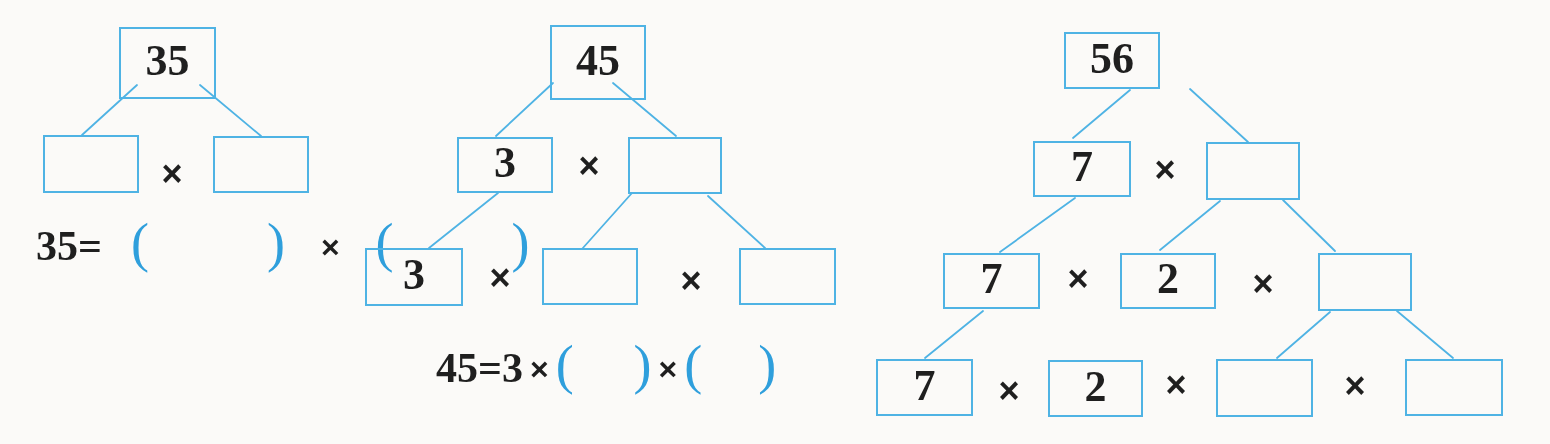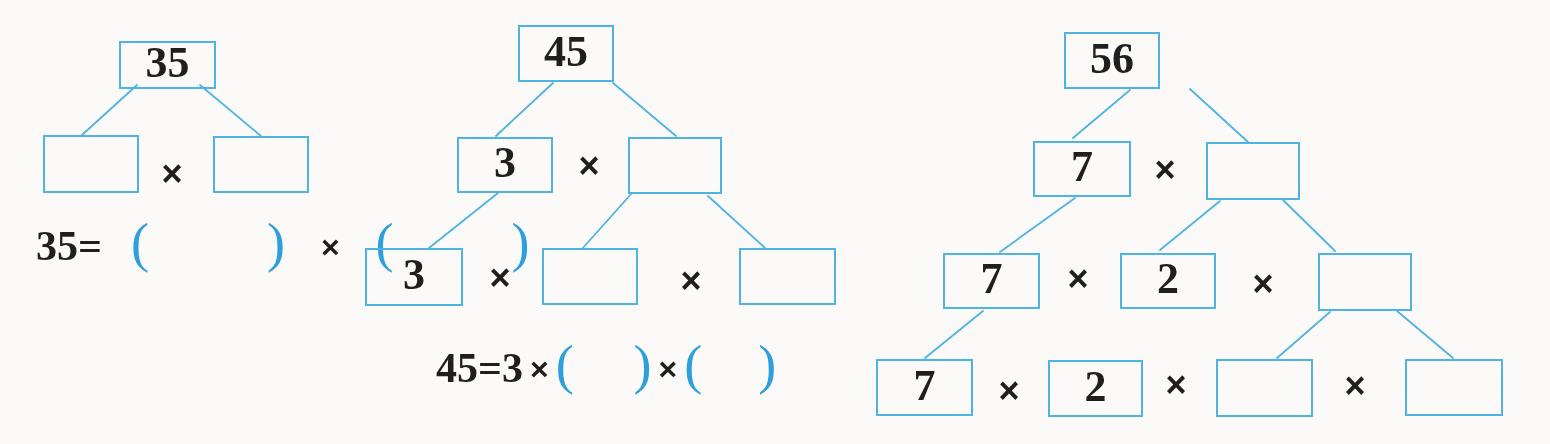--- a/index.html
+++ b/index.html
@@ -65,28 +65,28 @@
       <line x1="708" y1="196" x2="765" y2="248"></line>
       <line x1="1130" y1="90" x2="1073" y2="138"></line>
       <line x1="1190" y1="89" x2="1248" y2="142"></line>
       <line x1="1075" y1="198" x2="1000" y2="252"></line>
       <line x1="1220" y1="201" x2="1160" y2="250"></line>
       <line x1="1283" y1="200" x2="1335" y2="251"></line>
       <line x1="983" y1="311" x2="925" y2="358"></line>
       <line x1="1330" y1="312" x2="1277" y2="358"></line>
       <line x1="1397" y1="311" x2="1453" y2="358"></line>
     </svg>
-<div class="box" style="left: 119px; top: 41px; width: 97px; height: 48px;">
+<div class="box" style="left: 119px; top: 27px; width: 97px; height: 72px;">
       <span class="box-label">35</span>
     </div>
     <div class="box" style="left: 43px; top: 135px; width: 96px; height: 58px;"></div>
     <div class="box" style="left: 213px; top: 136px; width: 96px; height: 57px;"></div>
     <span class="op" style="left: 172px; top: 174px;">×</span>
     <div class="equation" style="left: 36px; top: 219px; gap: 29px;"><span class="eq-ink">35=</span><span class="eq-paren">(</span><span class="eq-gap" style="width: 60px;"></span><span class="eq-paren">)</span><span class="eq-op">×</span><span class="eq-paren">(</span><span class="eq-gap" style="width: 60px;"></span><span class="eq-paren">)</span></div>
-    <div class="box" style="left: 518px; top: 25px; width: 96px; height: 57px;">
+    <div class="box" style="left: 550px; top: 25px; width: 96px; height: 75px;">
       <span class="box-label">45</span>
     </div>
     <div class="box" style="left: 457px; top: 137px; width: 96px; height: 56px;">
       <span class="box-label">3</span>
     </div>
     <div class="box" style="left: 628px; top: 137px; width: 94px; height: 57px;"></div>
     <div class="box" style="left: 365px; top: 248px; width: 98px; height: 58px;">
       <span class="box-label">3</span>
     </div>
     <div class="box" style="left: 542px; top: 248px; width: 96px; height: 57px;"></div>

